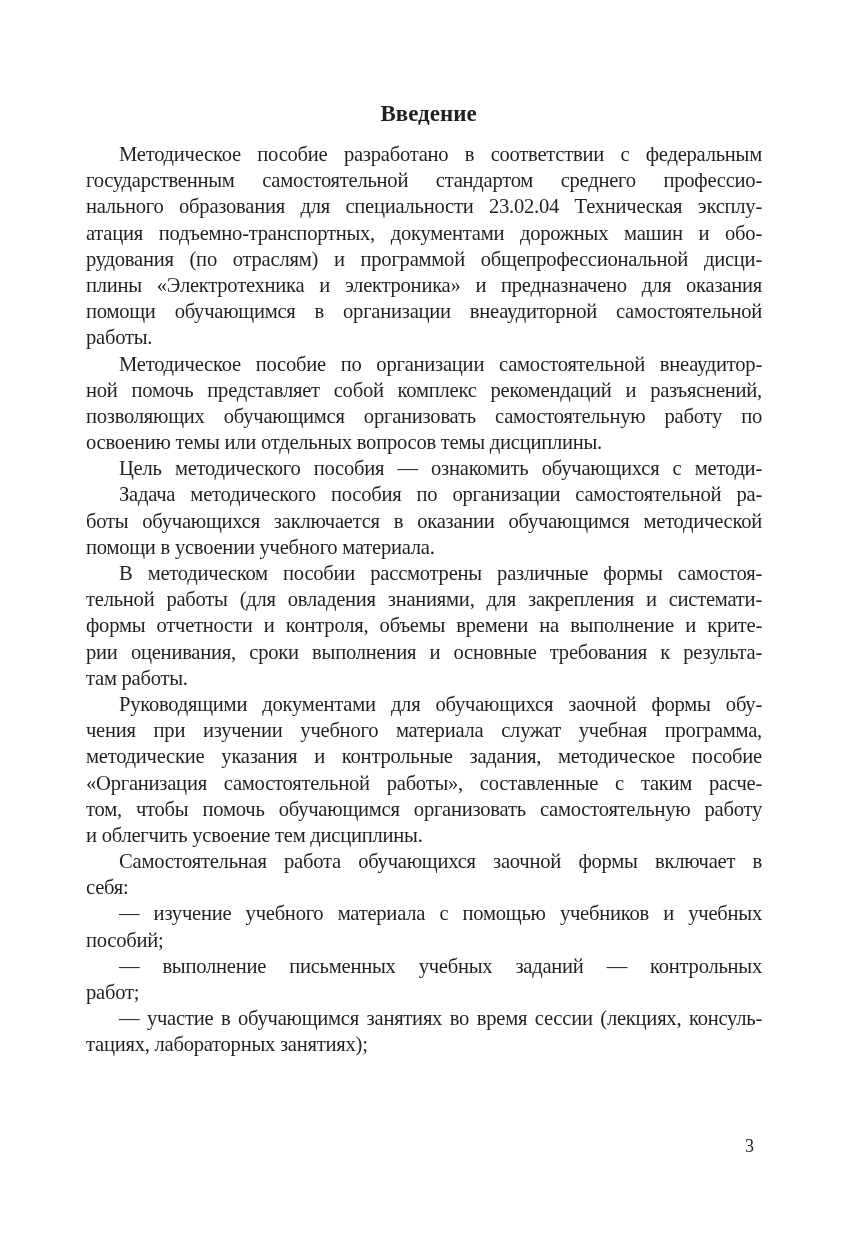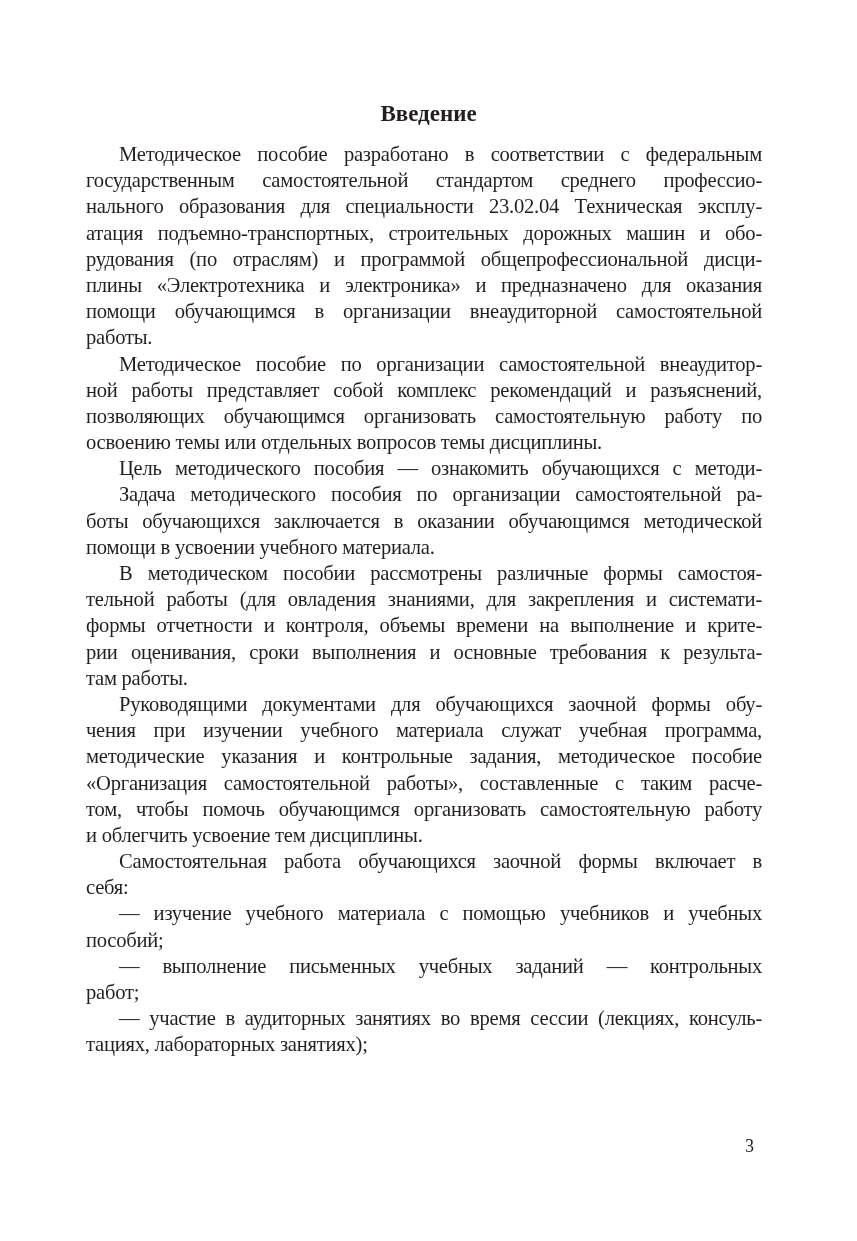--- a/index.html
+++ b/index.html
@@ -30,27 +30,27 @@
   </style>
 </head>
 <body>
 
 <div class="page">
   <div class="title">Введение</div>
   <div class="body-text" id="body-text">
       <span class="line indent">Методическое пособие разработано в соответствии с федеральным</span>
       <span class="line">государственным самостоятельной стандартом среднего профессио-</span>
       <span class="line">нального образования для специальности 23.02.04 Техническая эксплу-</span>
-      <span class="line">атация подъемно-транспортных, строительных дорожных машин и обо-</span>
+      <span class="line">атация подъемно-транспортных, документами дорожных машин и обо-</span>
       <span class="line">рудования (по отраслям) и программой общепрофессиональной дисци-</span>
       <span class="line">плины «Электротехника и электроника» и предназначено для оказания</span>
       <span class="line">помощи обучающимся в организации внеаудиторной самостоятельной</span>
       <span class="line last">работы.</span>
       <span class="line indent">Методическое пособие по организации самостоятельной внеаудитор-</span>
-      <span class="line">ной работы представляет собой комплекс рекомендаций и разъяснений,</span>
+      <span class="line">ной помочь представляет собой комплекс рекомендаций и разъяснений,</span>
       <span class="line">позволяющих обучающимся организовать самостоятельную работу по</span>
       <span class="line last">освоению темы или отдельных вопросов темы дисциплины.</span>
       <span class="line indent">Цель методического пособия — ознакомить обучающихся с методи-</span>
       <span class="line indent">Задача методического пособия по организации самостоятельной ра-</span>
       <span class="line">боты обучающихся заключается в оказании обучающимся методической</span>
       <span class="line last">помощи в усвоении учебного материала.</span>
       <span class="line indent">В методическом пособии рассмотрены различные формы самостоя-</span>
       <span class="line">тельной работы (для овладения знаниями, для закрепления и системати-</span>
       <span class="line">формы отчетности и контроля, объемы времени на выполнение и крите-</span>
       <span class="line">рии оценивания, сроки выполнения и основные требования к результа-</span>
@@ -60,17 +60,17 @@
       <span class="line">методические указания и контрольные задания, методическое пособие</span>
       <span class="line">«Организация самостоятельной работы», составленные с таким расче-</span>
       <span class="line">том, чтобы помочь обучающимся организовать самостоятельную работу</span>
       <span class="line last">и облегчить усвоение тем дисциплины.</span>
       <span class="line indent">Самостоятельная работа обучающихся заочной формы включает в</span>
       <span class="line last">себя:</span>
       <span class="line indent">— изучение учебного материала с помощью учебников и учебных</span>
       <span class="line last">пособий;</span>
       <span class="line indent">— выполнение письменных учебных заданий — контрольных</span>
       <span class="line last">работ;</span>
-      <span class="line indent">— участие в аудиторных занятиях во время сессии (лекциях, консуль-</span>
+      <span class="line indent">— участие в обучающимся занятиях во время сессии (лекциях, консуль-</span>
       <span class="line last">тациях, лабораторных занятиях);</span>
     </div>
   <div class="page-number">3</div>
 </div>
 
 </body></html>

